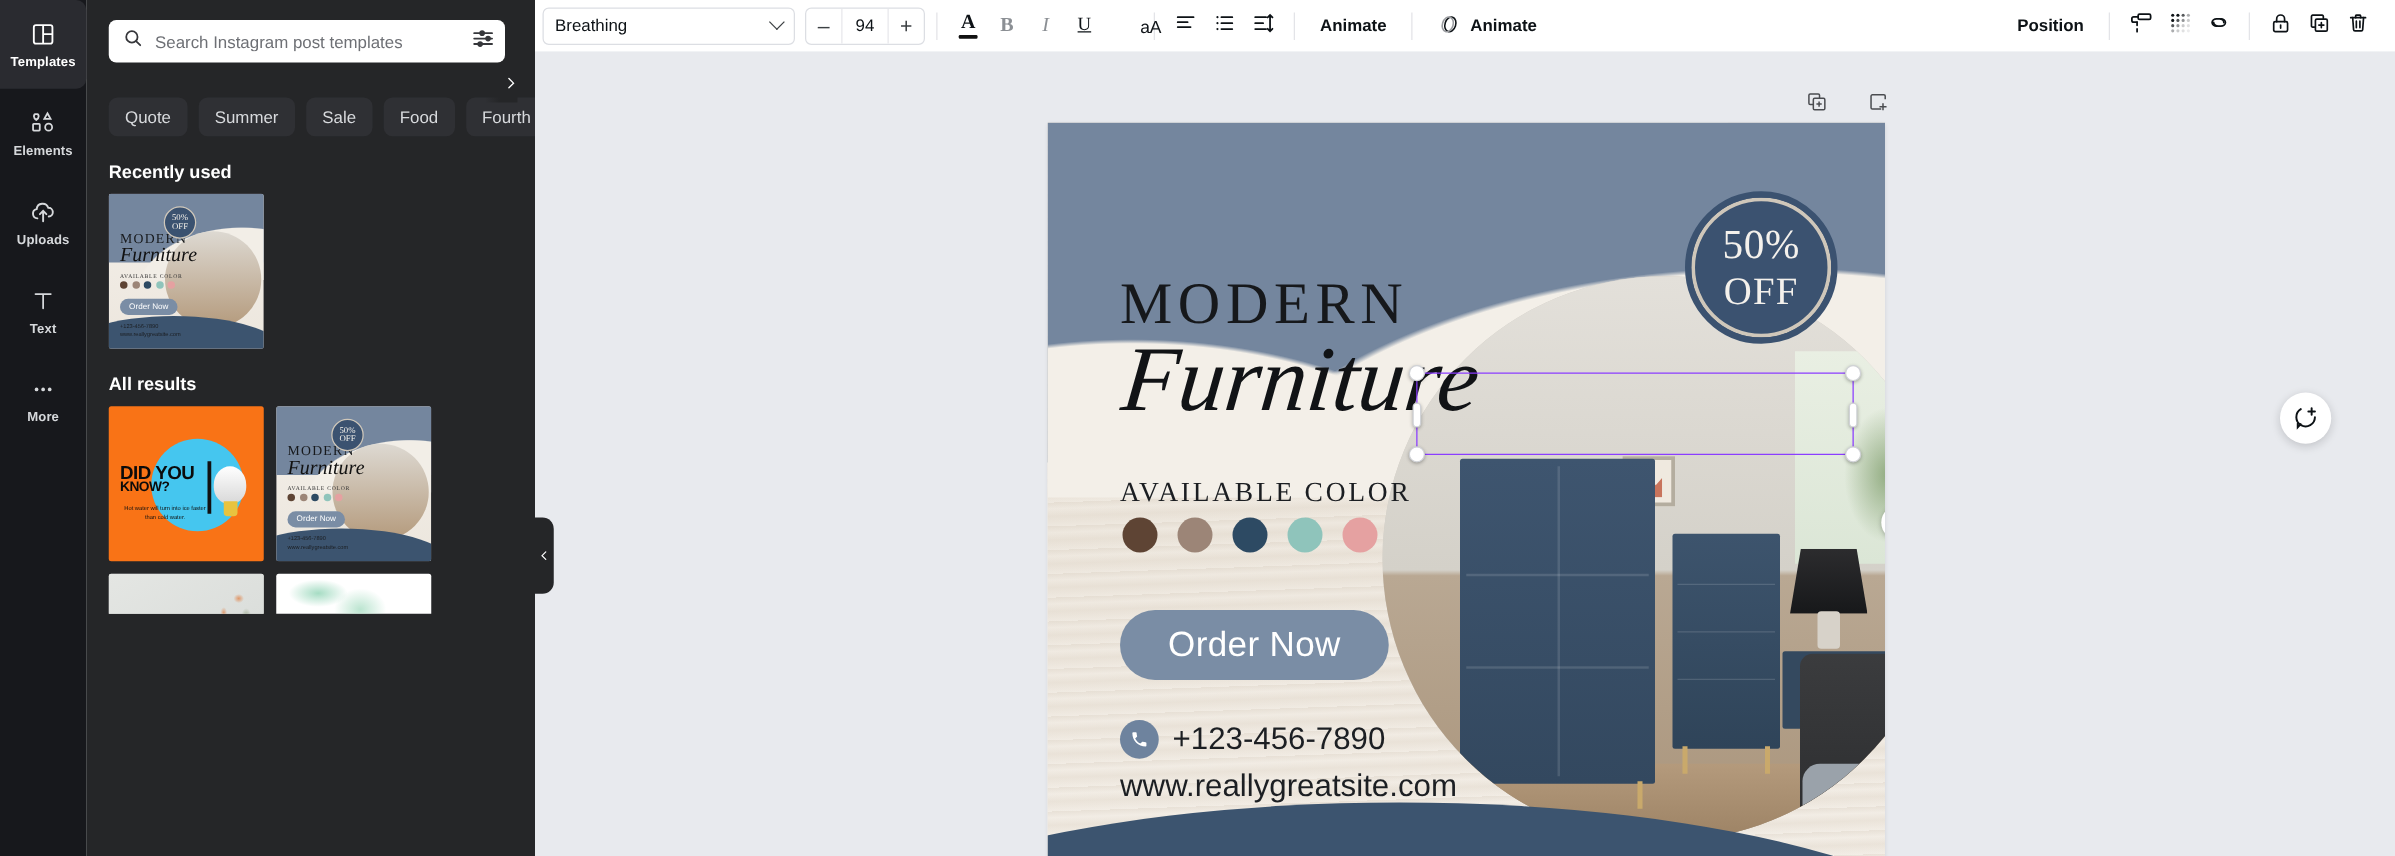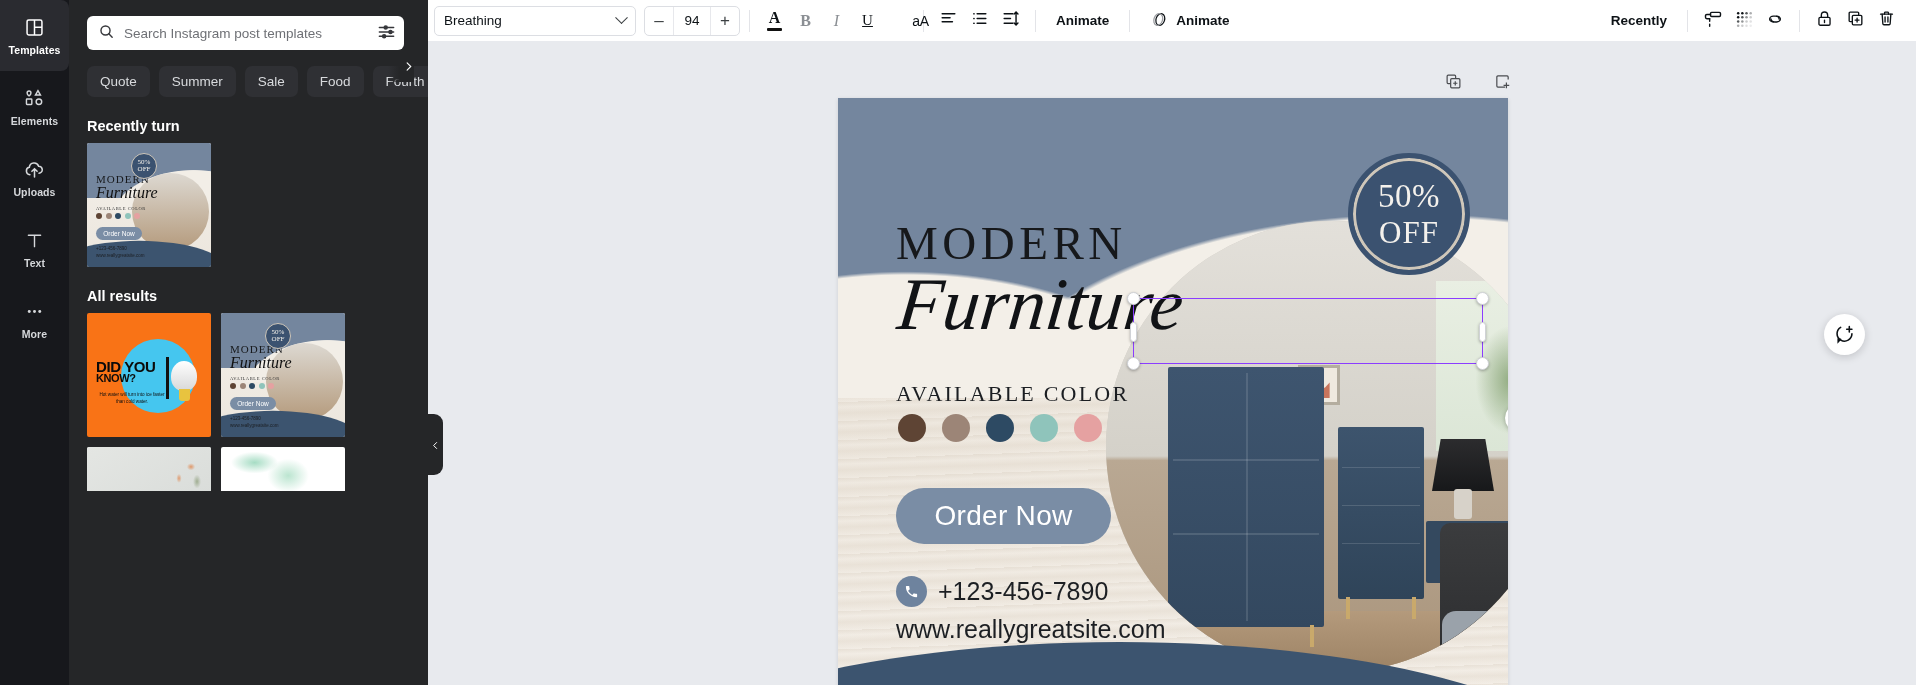--- a/index.html
+++ b/index.html
@@ -74,21 +74,21 @@
   .search-row { display: flex; align-items: center; gap: 0; margin: 8px 24px 0 0; }
   .search-box {
     flex: 1; height: 34px; background: #fff; border-radius: 6px; display: flex;
     align-items: center; padding: 0 8px 0 11px; gap: 9px; cursor: text;
   }
   .search-box input {
     flex: 1; border: 0; outline: 0; font-size: 13.5px; color: #36373b;
     font-family: "Liberation Sans", sans-serif; background: transparent;
   }
   .search-box input::placeholder { color: #6e7075; }
-  .chips { display: flex; gap: 9px; margin-top: 16px; }
+  .chips { display: flex; gap: 9px; margin-top: 28px; }
   .chip {
     height: 31px; padding: 0 13px; border-radius: 7px; background: #2f3034;
     color: #d8dadd; font-size: 13.5px; display: flex; align-items: center;
     cursor: pointer; white-space: nowrap;
   }
   .chip-arrow {
     position: absolute; right: 14px; top: 51px; width: 26px; height: 31px;
     display: flex; align-items: center; justify-content: flex-end;
     background: linear-gradient(90deg, rgba(37,38,40,0) 0%, #252628 45%);
     cursor: pointer; color: #fff;
@@ -412,21 +412,21 @@
         <svg width="19" height="19" viewBox="0 0 24 24" fill="none" stroke="#0d1216" stroke-width="1.6">
           <ellipse cx="13" cy="12" rx="5.4" ry="7.6" transform="rotate(18 13 12)"></ellipse>
           <ellipse cx="10.4" cy="12" rx="5.4" ry="7.6" transform="rotate(18 10.4 12)" stroke="#9a9ca0"></ellipse>
         </svg>
       </span>
       <span>Animate</span>
     </div>
 
     <div class="spacer"></div>
 
-    <div class="txt-btn">Recently</div>
+    <div class="txt-btn">Position</div>
 
     <div class="tb-sep"></div>
 
     <div class="ic-btn">
       <span>
         <svg width="20" height="20" viewBox="0 0 24 24" fill="none" stroke="#0d1216" stroke-width="1.7" stroke-linecap="round">
           <rect x="9" y="4" width="12" height="5" rx="1.4"></rect>
           <path d="M9 6.5H4.6A1.6 1.6 0 003 8.1V10a1.6 1.6 0 001.6 1.6H8"></path>
           <path d="M8 11.6v3.1M8 18.2v2.6"></path>
         </svg>
@@ -526,21 +526,21 @@
         <div class="chip">Sale</div>
         <div class="chip">Food</div>
         <div class="chip">Fourth of July</div>
       </div>
       <div class="chip-arrow">
         <svg width="11" height="11" viewBox="0 0 24 24" fill="none" stroke="#fff" stroke-width="2.4" stroke-linecap="round">
           <path d="M9 4l8 8-8 8"></path>
         </svg>
       </div>
 
-      <div class="sec-title">Recently turn</div>
+      <div class="sec-title">Recently used</div>
       <div class="thumbs">
         <div class="thumb">
           <div class="t-wood"></div>
             <div class="t-blue-top"></div>
             <div class="t-cream"></div>
           <div class="t-circle"></div>
             <div class="t-botwave"></div>
           <div style="position:absolute;left:9px;top:30px;font-family:'Liberation Serif',serif;font-size:11px;letter-spacing:1px;color:#17191c;">MODERN</div>
           <div style="position:absolute;left:9px;top:41px;font-family:'Liberation Serif',serif;font-style:italic;font-size:16px;color:#111;">Furniture</div>
           <div style="position:absolute;left:9px;top:63px;font-family:'Liberation Serif',serif;font-size:4.5px;letter-spacing:.6px;color:#333;">AVAILABLE COLOR</div>

